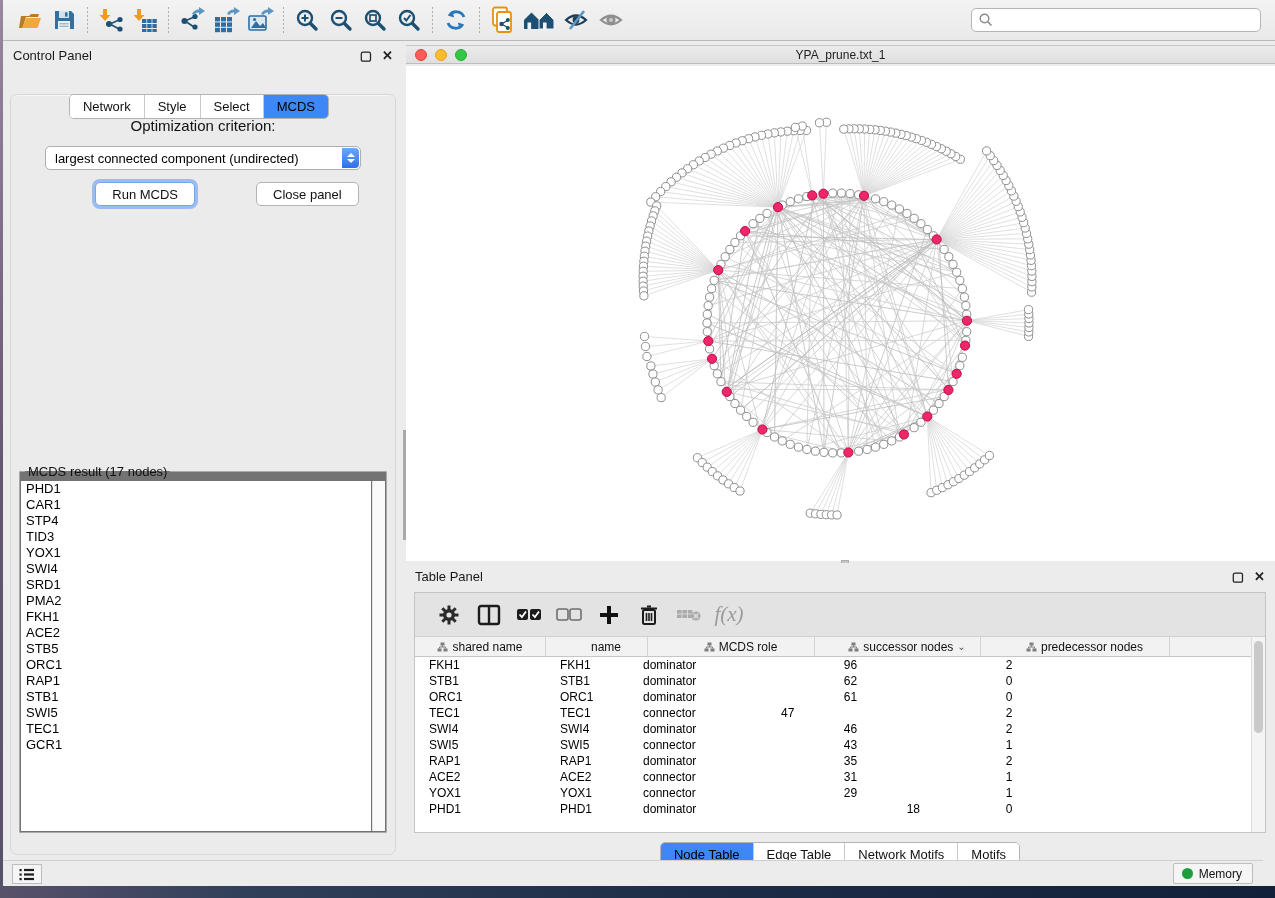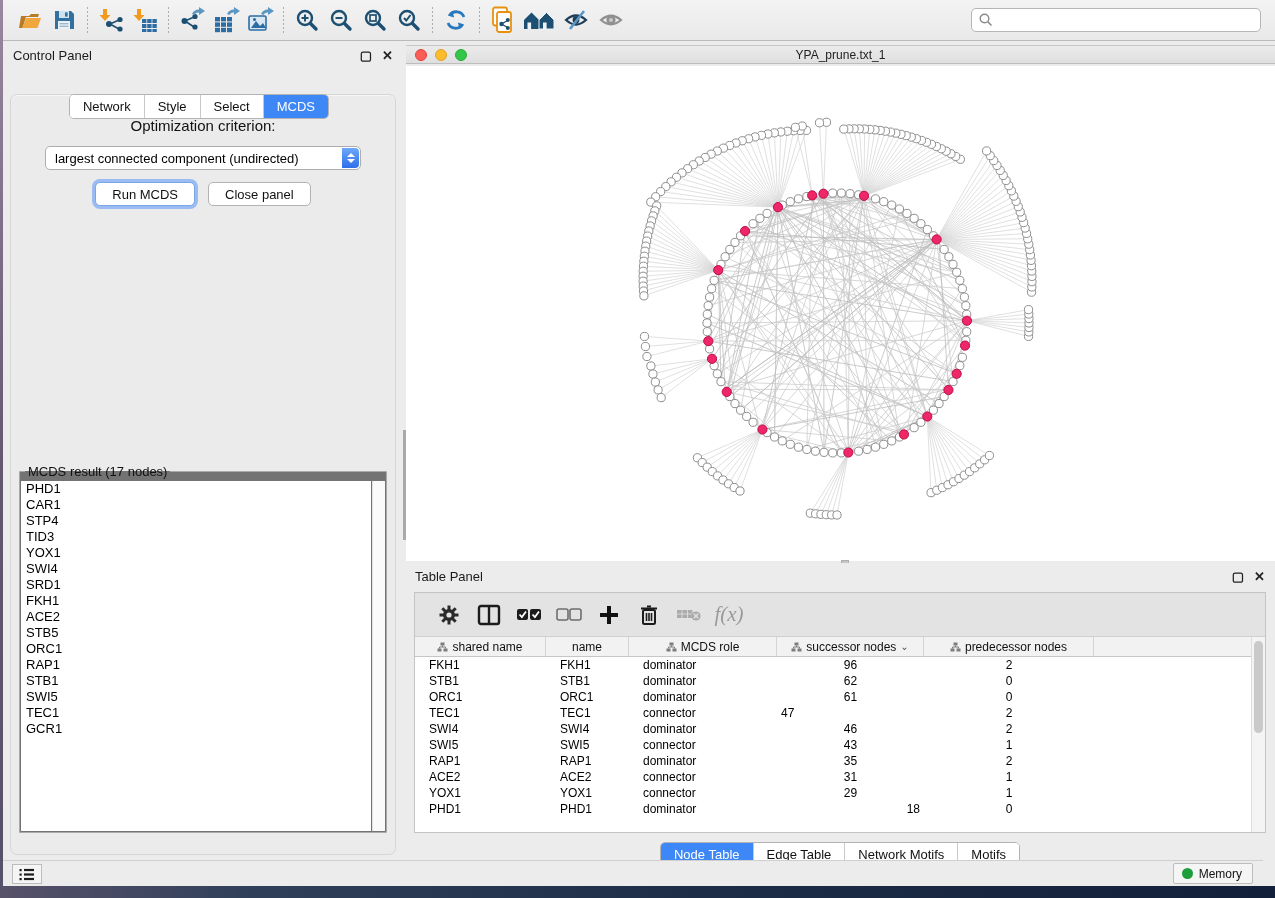--- a/index.html
+++ b/index.html
@@ -26,35 +26,35 @@
   
   .cpanel { position:absolute; left:0; top:0; width:400px; bottom:0; background:#ececec; }
   .panel-head { position:relative; height:26px; display:flex; align-items:center; padding:0 10px; }
   .panel-title { font-size:13px; color:#1a1a1a; }
   .panel-btns { margin-left:auto; display:flex; gap:10px; align-items:center; }
   .pb { font-size:13px; color:#222; font-weight:bold; line-height:1; cursor:pointer; }
   .cp-tabs { position:absolute; left:0; right:8px; top:31px; display:flex; justify-content:center; z-index:2;margin-top:21px; }
   .seg { display:flex; border:1px solid #b3b3b3; border-radius:5px; overflow:hidden; background:#fff; }
   .seg .tab { padding:4px 13px; font-size:13px; color:#111; background:#fff; border-right:1px solid #c9c9c9; cursor:pointer; }
   .seg .tab:last-child { border-right:none; }
-  .seg .tab.sel { background:#3d87f6; color:#ffffff; }
+  .seg .tab.sel { background:#3d87f6; color:#000000; }
   .cp-body { position:absolute; left:7px; right:7px; top:52px; bottom:5px;
     background:#ebebeb; border:1px solid #d6d6d6; border-radius:7px; box-shadow:inset 0 1px 0 #f6f6f6; }
   .opt-label { margin-top:22px; text-align:center; font-size:15px; color:#111; }
   .dropdown { margin:12px auto 0; width:316px; height:24px; background:#fff; border:1px solid #aeaeae;
     border-radius:5px; display:flex; align-items:center; font-size:13px; cursor:pointer; position:relative; }
   .dropdown .dd-text { padding-left:9px; flex:1; white-space:nowrap; }
   .dd-step { position:absolute; right:1px; top:1px; bottom:1px; width:17px; border-radius:0 4px 4px 0;
     background:linear-gradient(#6ca8fb,#2e6fe8); display:flex; flex-direction:column; align-items:center; justify-content:center; gap:2px; }
   .dd-step i { width:0; height:0; border-left:4px solid transparent; border-right:4px solid transparent; }
   .dd-up { border-bottom:4px solid #fff; }
   .dd-dn { border-top:4px solid #fff; }
   .btn-row { margin-top:12px; display:flex; justify-content:center; gap:13px; }
   .pushbtn { height:24px; padding:0 16px; background:#fff; border:1px solid #b3b3b3; border-radius:5px;
-    font-size:13px; font-family:"Liberation Sans",sans-serif; color:#111; cursor:pointer; }
+    font-size:13px; font-family:"Liberation Sans",sans-serif; color:#111; cursor:pointer;margin-left:48px; }
   .pushbtn.focused { box-shadow:0 0 0 3px rgba(88,150,250,.55); border-color:#7aa6e8; }
   fieldset.mcds { position:absolute; left:8px; right:8px; top:369px; bottom:21px;
     border:1px solid #a9a9a9; border-radius:2px; background:#737373; padding:0; }
   fieldset.mcds legend { font-size:13px; color:#111; margin-left:5px; padding:0 3px; }
   .mcds-list { position:absolute; left:1px; right:15px; top:2px; bottom:1px; overflow:hidden; background:#fff; }
   .mcds-item { font-size:13px; line-height:16px; padding-left:5px; color:#000; }
   .mcds-scroll { position:absolute; right:1px; top:2px; bottom:1px; width:13px; background:#fafafa; border-left:1px solid #e2e2e2; }
 
   
   .rregion { position:absolute; left:402px; right:0; top:0; bottom:0; }
@@ -71,21 +71,21 @@
   .hsplit-thumb { position:absolute; left:50%; bottom:-5px; width:8px; height:6px; background:#c6c6c6; border:1px solid #aeaeae; }
 
   
   .tpanel { position:absolute; left:0; right:0; top:521px; bottom:0; background:#ececec; }
   .tp-box { position:absolute; left:9px; right:9px; top:29px; height:241px; background:#fff; border:1px solid #c4c4c4; }
   .tp-toolbar { height:44px; background:#e3e3e3; border-bottom:1px solid #d0d0d0; display:flex; align-items:center; padding:0 14px; gap:0; }
   .tp-tool { width:40px; height:34px; display:flex; align-items:center; justify-content:center; cursor:pointer; }
   .tp-tool.disabled { cursor:default;text-align:center; }
   .fx { font-family:"Liberation Serif", serif; font-style:italic; font-size:21px; color:#9a9a9a; }
   .tbl { position:absolute; left:0; right:14px; top:44px; bottom:0; overflow:hidden; }
-  .tbl-head { display:flex; height:20px; background:#f2f2f2; border-bottom:1px solid #c6c6c6; }
+  .tbl-head { display:flex; height:20px; background:#f2f2f2; border-bottom:1px solid #c6c6c6;gap:19px; }
   .th { display:flex; align-items:center; justify-content:center; gap:4px; font-size:12px; color:#111;
     border-right:1px solid #d4d4d4; height:100%; cursor:pointer; }
   .tbl-row { display:flex; height:16px; align-items:center; }
   .td { font-size:12px; color:#000; padding:0 4px; }
   .td.num { text-align:right; }
   .tbl-scroll { position:absolute; right:0; top:44px; bottom:0; width:14px; background:#f4f4f4; border-left:1px solid #ddd; }
   .tbl-thumb { position:absolute; left:2px; right:2px; top:4px; height:92px; background:#c9c9c9; border-radius:5px; }
   .tp-tabs { position:absolute; left:0; right:0; top:279px; display:flex; justify-content:center; }
 
   
@@ -303,20 +303,21 @@
         <fieldset class="mcds">
           <legend>MCDS result (17 nodes)</legend>
           <div class="mcds-list" id="mcds-list">
               <div class="mcds-item">PHD1</div>
               <div class="mcds-item">CAR1</div>
               <div class="mcds-item">STP4</div>
               <div class="mcds-item">TID3</div>
               <div class="mcds-item">YOX1</div>
               <div class="mcds-item">SWI4</div>
               <div class="mcds-item">SRD1</div>
+              <div class="mcds-item">PMA2</div>
               <div class="mcds-item">FKH1</div>
               <div class="mcds-item">ACE2</div>
               <div class="mcds-item">STB5</div>
               <div class="mcds-item">ORC1</div>
               <div class="mcds-item">RAP1</div>
               <div class="mcds-item">STB1</div>
               <div class="mcds-item">SWI5</div>
               <div class="mcds-item">TEC1</div>
               <div class="mcds-item">GCR1</div>
             </div>

